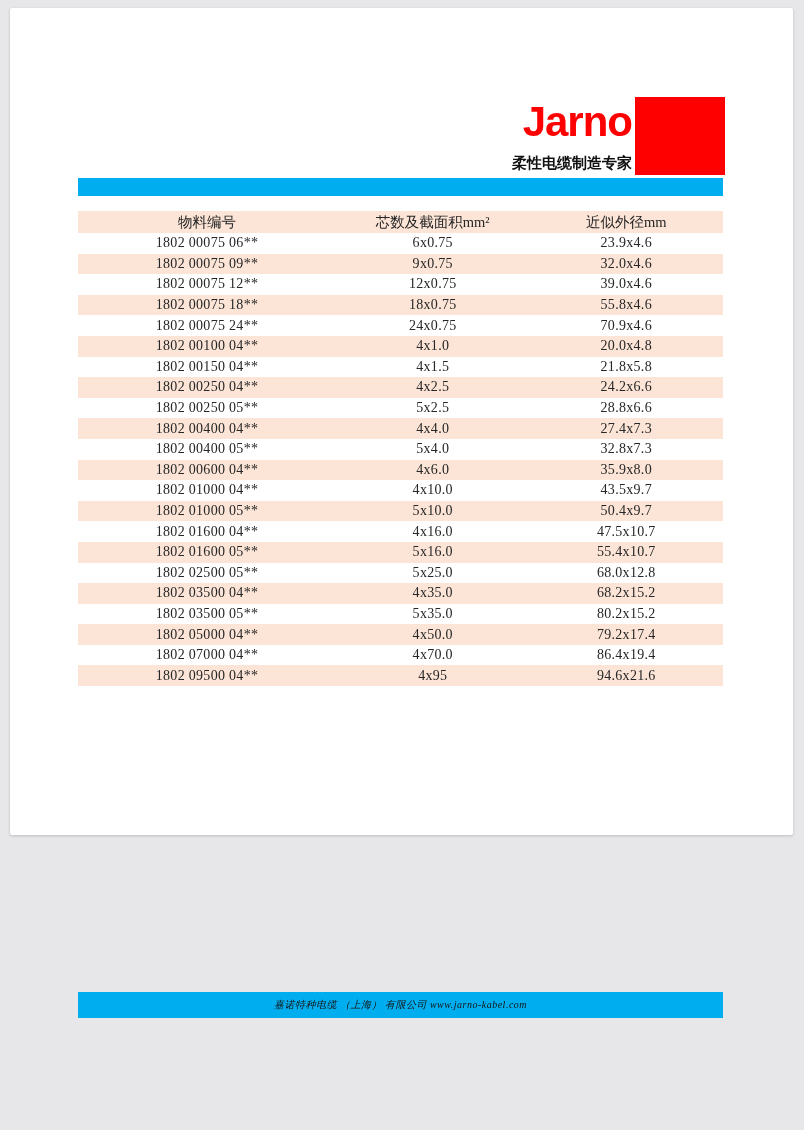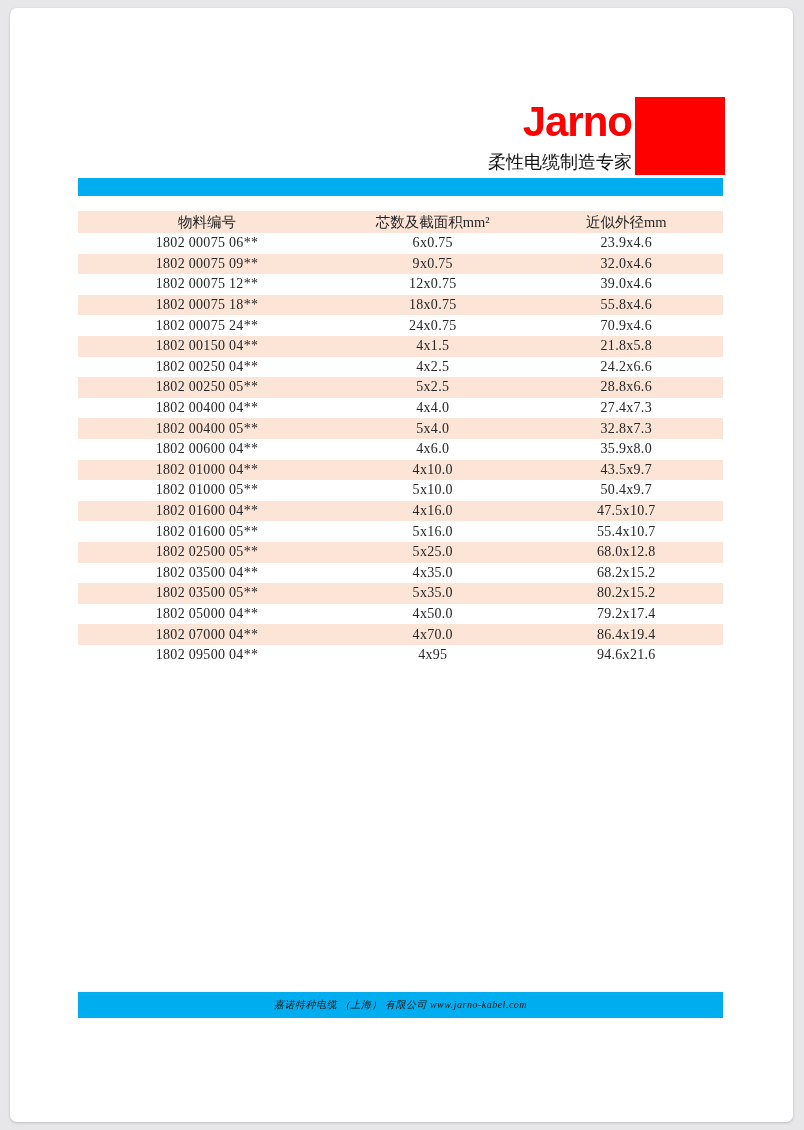--- a/index.html
+++ b/index.html
@@ -9,23 +9,23 @@
     height: 1130px;
     background: #e7e7e9;
     overflow: hidden;
     font-family: "Liberation Serif", "DejaVu Serif", serif;
   }
   .page {
     position: absolute;
     left: 10px;
     top: 8px;
     width: 783px;
-    height: 1114px;
+    height: 827px;
     background: #ffffff;
-    border-radius: 7px;
+    border-radius: 2px;
     box-shadow: 0 1px 3px rgba(0,0,0,0.18);
   }
   
   .logo-square {
     position: absolute;
     left: 625px;
     top: 89px;
     width: 90px;
     height: 78px;
     background: var(--brand-red, #FE0000);
@@ -40,22 +40,22 @@
     line-height: 44px;
     letter-spacing: -1px;
     color: var(--brand-red, #FE0000);
     white-space: nowrap;
   }
   .tagline {
     position: absolute;
     right: 161px;
     top: 144px;
     font-family: "Liberation Sans", "DejaVu Sans", sans-serif;
-    font-weight: normal;
-    font-size: 18px;
+    font-weight: bold;
+    font-size: 15px;
     line-height: 21px;
     color: #111111;
     white-space: nowrap;
   }
   .top-bar {
     position: absolute;
     left: 68px;
     top: 170px;
     width: 645px;
     height: 18px;
@@ -154,20 +154,25 @@
           <td>1802 00075 18**</td>
           <td>18x0.75</td>
           <td>55.8x4.6</td>
         </tr>
         <tr>
           <td>1802 00075 24**</td>
           <td>24x0.75</td>
           <td>70.9x4.6</td>
         </tr>
         <tr>
+          <td>1802 00100 04**</td>
+          <td>4x1.0</td>
+          <td>20.0x4.8</td>
+        </tr>
+        <tr>
           <td>1802 00150 04**</td>
           <td>4x1.5</td>
           <td>21.8x5.8</td>
         </tr>
         <tr>
           <td>1802 00250 04**</td>
           <td>4x2.5</td>
           <td>24.2x6.6</td>
         </tr>
         <tr>

